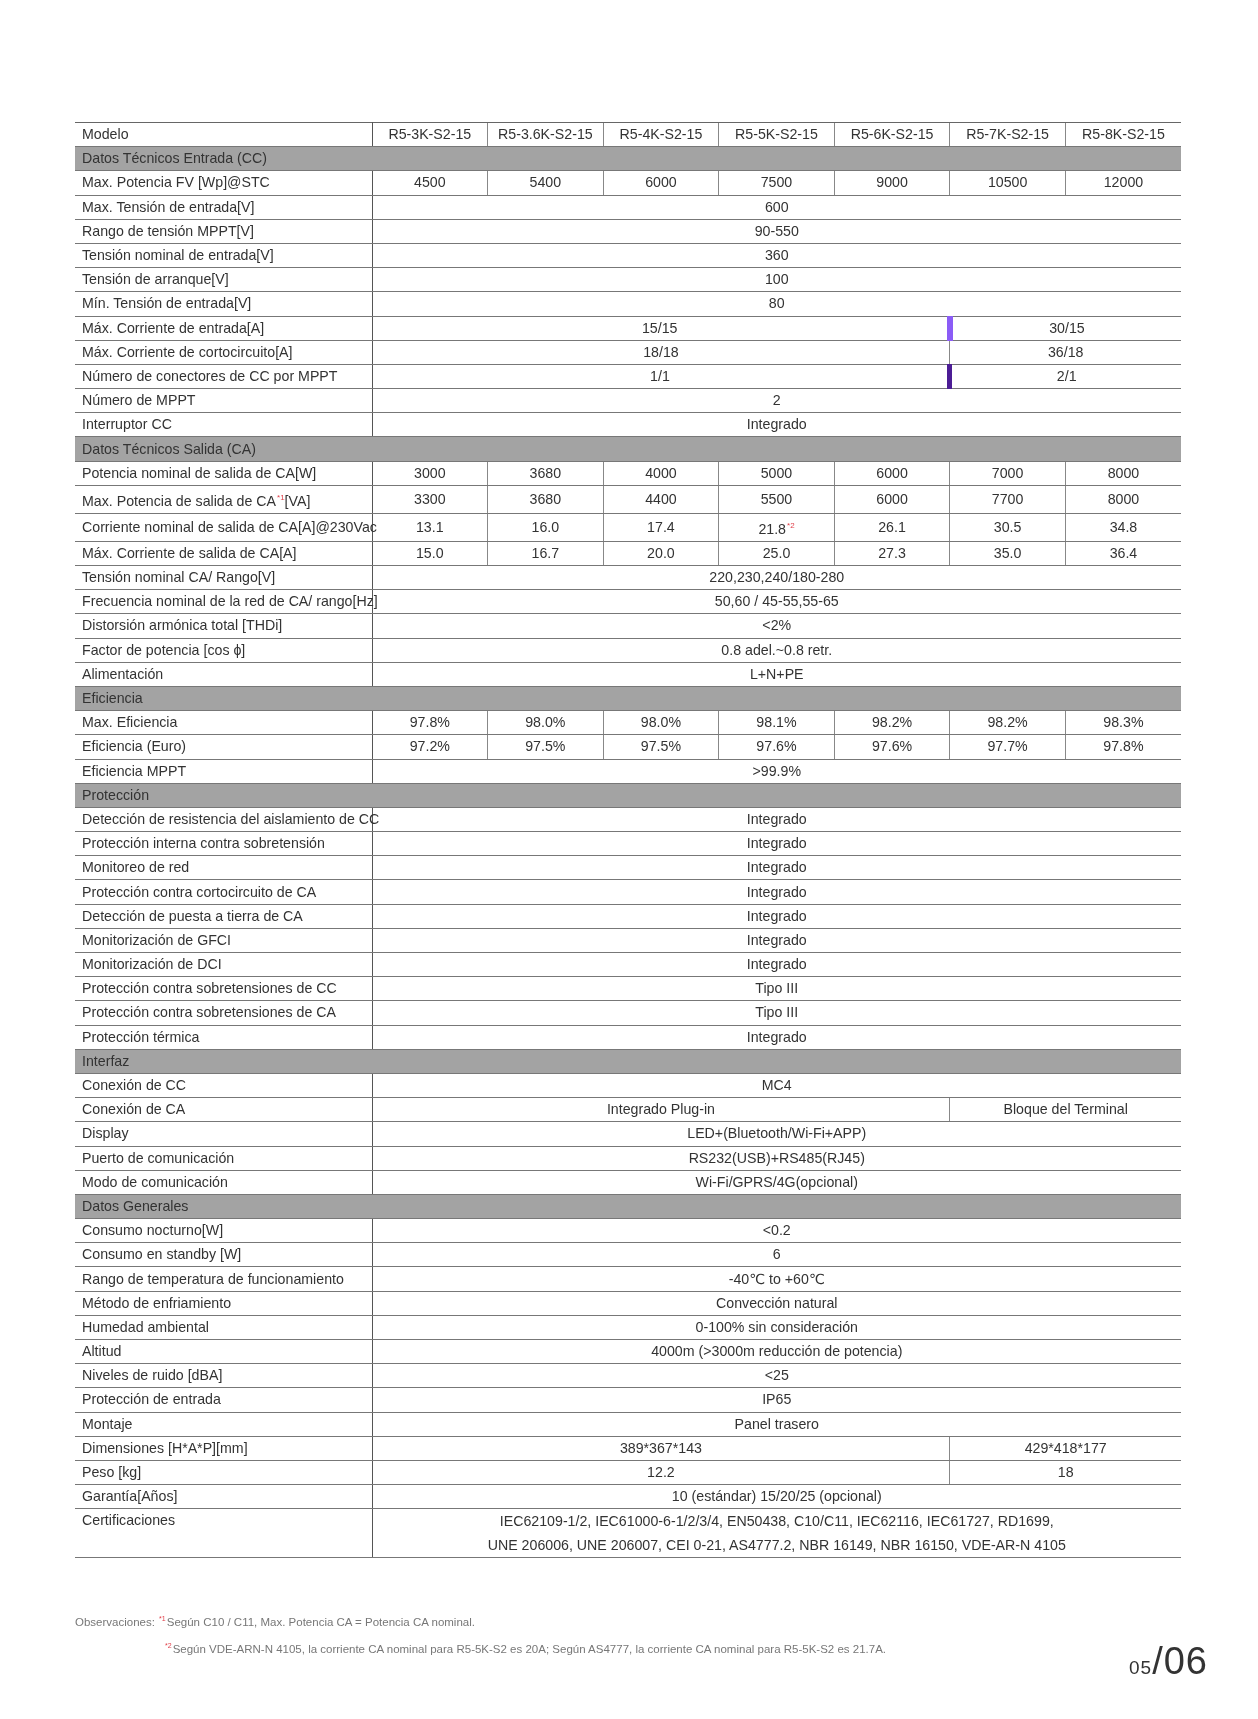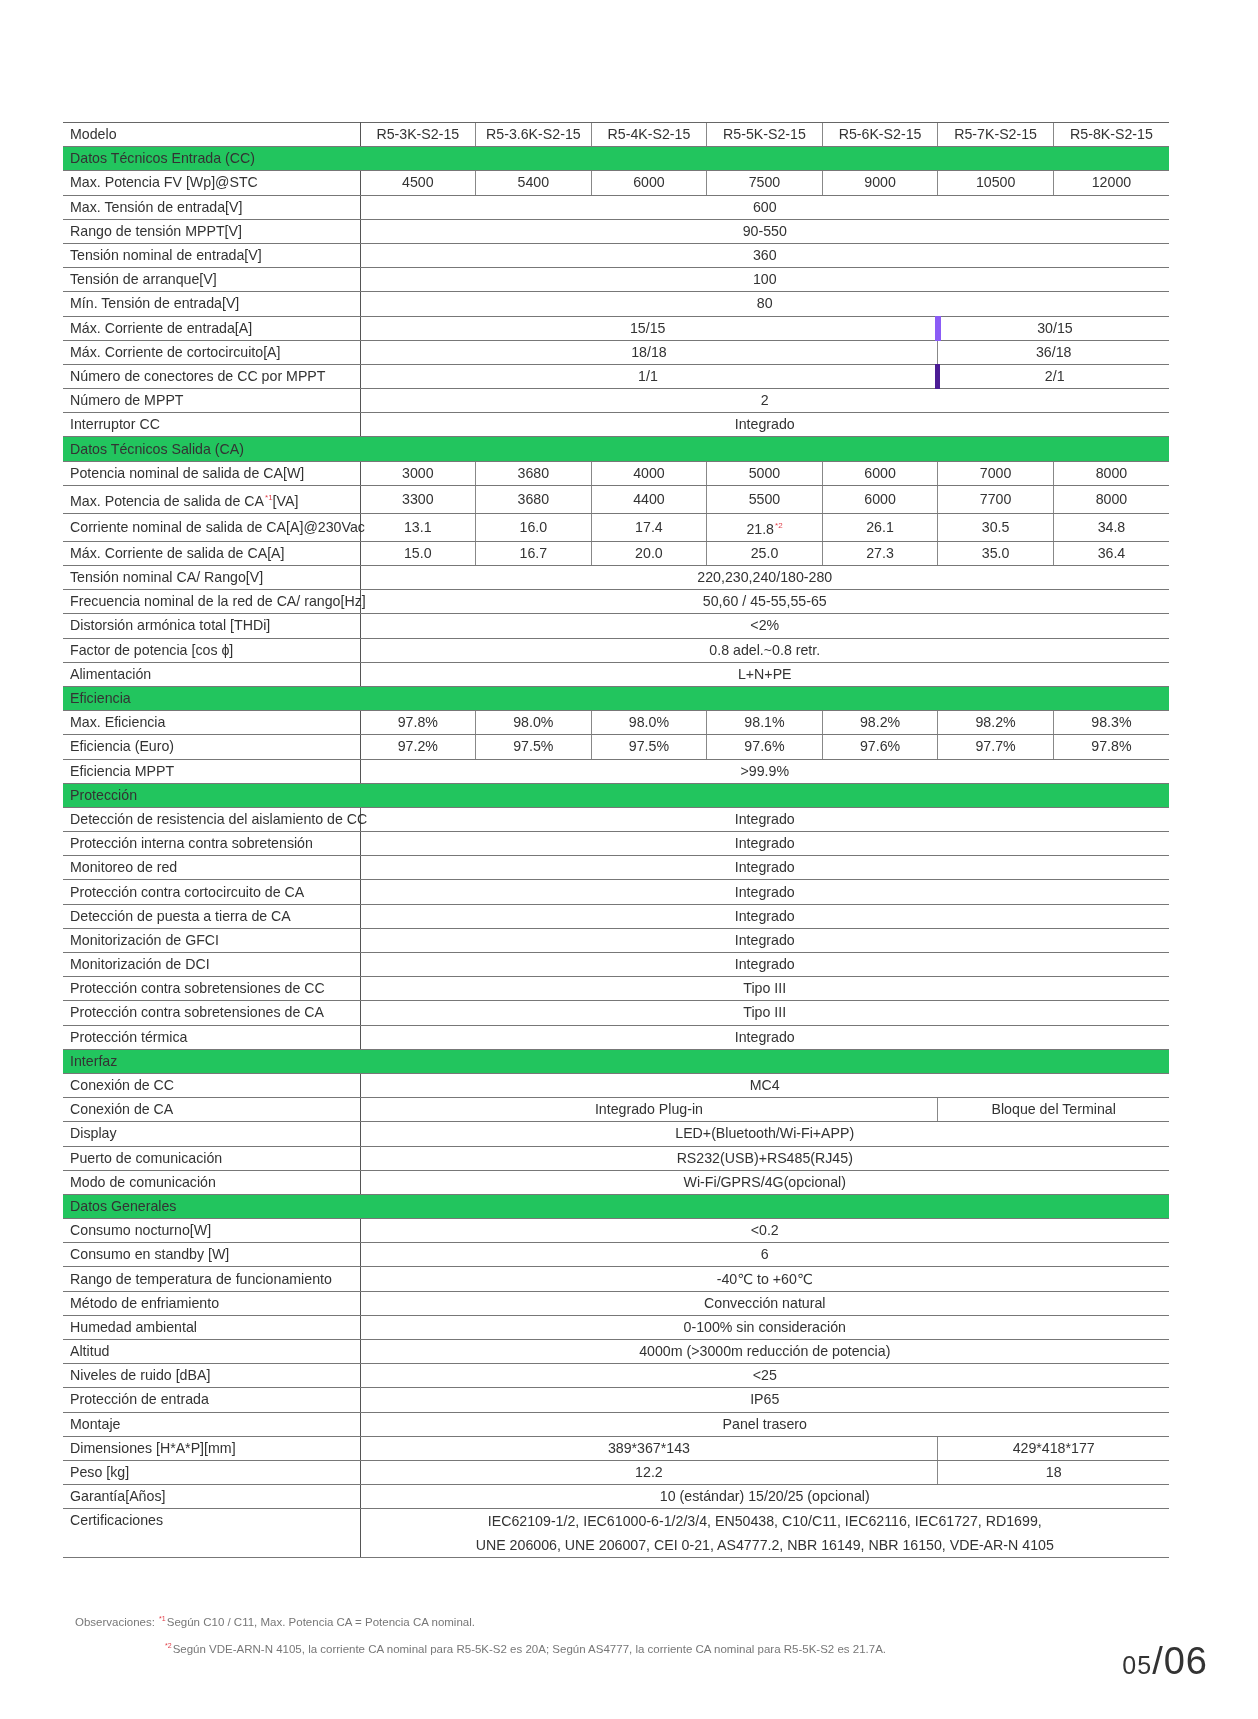--- a/index.html
+++ b/index.html
@@ -2,21 +2,21 @@
 <html><head>
 <meta charset="utf-8">
 <style>
   html, body { margin: 0; padding: 0; background: #ffffff; }
   body {
     width: 1258px; height: 1719px; position: relative;
     font-family: "Liberation Sans", "DejaVu Sans", sans-serif;
     color: #333333;
   }
   .spec-table {
-    position: absolute; left: 63px; top: 122px;
+    position: absolute; left: 75px; top: 122px;
     width: 1106px;
     border-collapse: collapse;
     table-layout: fixed;
     font-size: 14.2px;
   }
   .spec-table col.c-label { width: 297px; }
   .spec-table col.c-model { width: 115.57px; }
   .spec-table td {
     height: 23.2px; padding: 0; line-height: 23px;
     border-top: 1.4px solid #777777;
@@ -26,36 +26,36 @@
   .spec-table tr:first-child td { border-top: 1.6px solid #666666; }
   .spec-table td.label {
     text-align: left; padding-left: 7px;
     border-right: 1.4px solid #555555;
     position: relative; overflow: visible;
   }
   .spec-table td.label span { position: relative; z-index: 2; }
   .spec-table td.v { border-left: 1px solid #888888; }
   .spec-table td.v:first-of-type { border-left: none; }
   .spec-table tr.section td {
-    background: #22c55e; text-align: left; padding-left: 7px;
+    background: #a3a3a3; text-align: left; padding-left: 7px;
     border-right: none;
   }
   .spec-table td.cert { line-height: 24px; height: 48px; white-space: normal; margin-left: 44px; }
   .sup { color: #e0404a; font-size: 8px; vertical-align: 6px; margin-left: 1px; }
   .notes {
     position: absolute; left: 75px; top: 1607px;
     font-size: 11.5px; color: #777777; line-height: 24px;
   }
   .notes .n2 { padding-left: 89px; display: block; }
   .notes .sup { font-size: 7px; vertical-align: 5px; margin-right: 1px; }
   .page-num {
     position: absolute; right: 50px; top: 1640px;
     color: #333333; letter-spacing: 1px;
   }
-  .page-num .cur { font-size: 25px; }
+  .page-num .cur { font-size: 19px; }
   .page-num .tot { font-size: 38px; }
 </style>
 </head>
 <body>
 
 <table class="spec-table">
   <colgroup>
     <col class="c-label">
     <col class="c-model">
       <col class="c-model">

